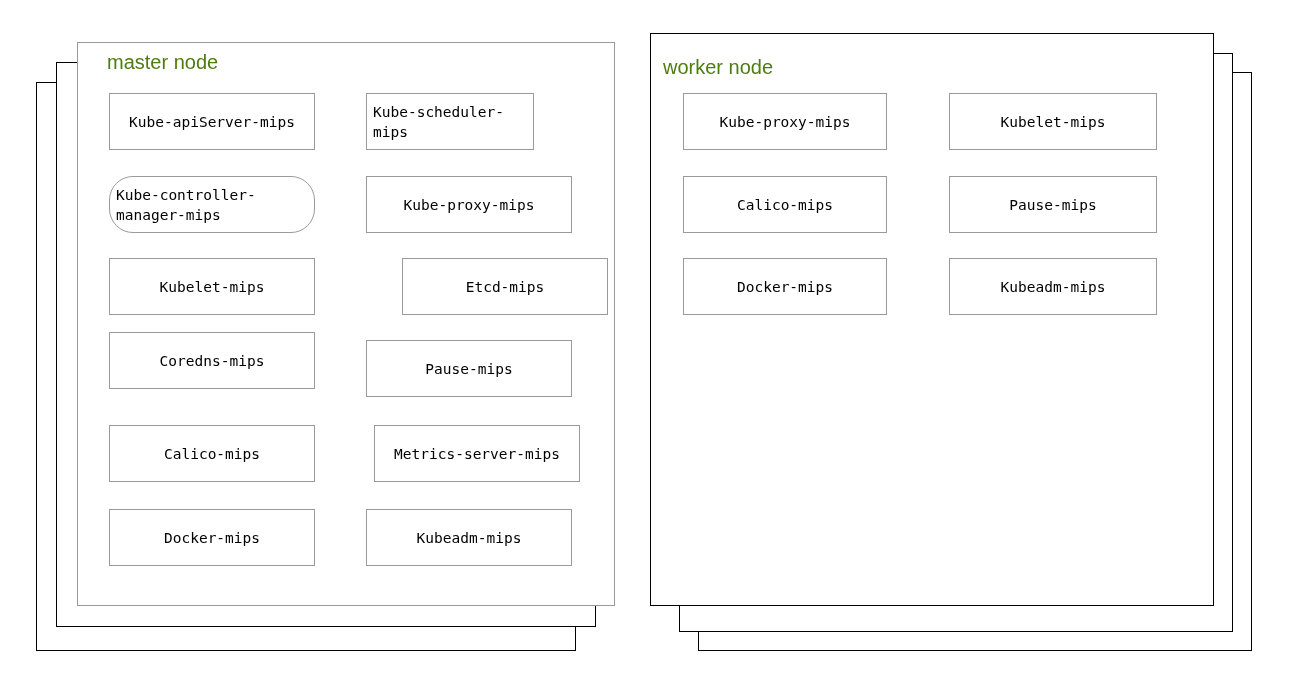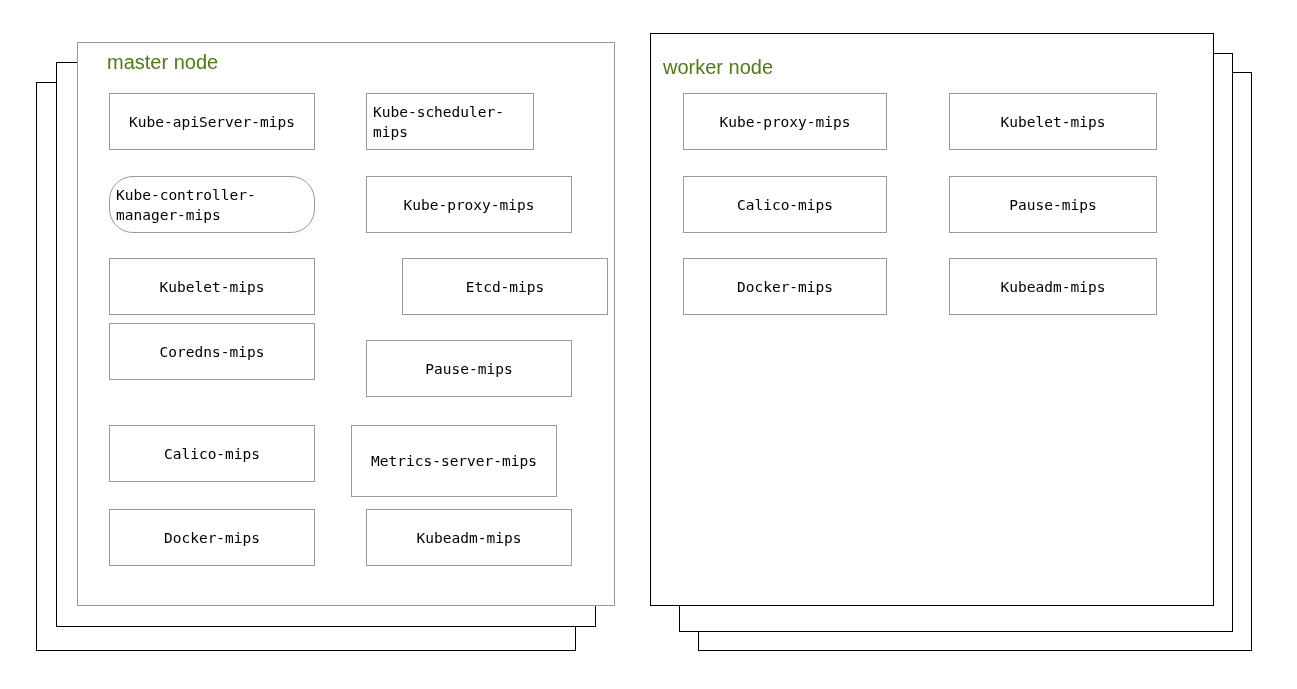--- a/index.html
+++ b/index.html
@@ -87,21 +87,21 @@
 
     <div class="component-box" style="left:109px; top:93px; width:206px; height:57px;">
       <span class="component-label">Kube-apiServer-mips</span>
     </div>
     <div class="component-box" style="left:109px; top:176px; width:206px; height:57px;border-radius:24px;">
       <span class="component-label">Kube-controller-manager-mips</span>
     </div>
     <div class="component-box" style="left:109px; top:258px; width:206px; height:57px;">
       <span class="component-label">Kubelet-mips</span>
     </div>
-    <div class="component-box" style="left:109px; top:323px; width:206px; height:57px;">
+    <div class="component-box" style="left:109px; top:332px; width:206px; height:57px;">
       <span class="component-label">Coredns-mips</span>
     </div>
     <div class="component-box" style="left:109px; top:425px; width:206px; height:57px;">
       <span class="component-label">Calico-mips</span>
     </div>
     <div class="component-box" style="left:109px; top:509px; width:206px; height:57px;">
       <span class="component-label">Docker-mips</span>
     </div>
 
     <div class="component-box" style="left:366px; top:93px; width:168px; height:57px;">
@@ -109,21 +109,21 @@
     </div>
     <div class="component-box" style="left:366px; top:176px; width:206px; height:57px;">
       <span class="component-label">Kube-proxy-mips</span>
     </div>
     <div class="component-box" style="left:366px; top:258px; width:206px; height:57px;margin-left:36px;">
       <span class="component-label">Etcd-mips</span>
     </div>
     <div class="component-box" style="left:366px; top:340px; width:206px; height:57px;">
       <span class="component-label">Pause-mips</span>
     </div>
-    <div class="component-box" style="left:351px; top:425px; width:206px; height:72px;">
+    <div class="component-box" style="left:374px; top:425px; width:206px; height:57px;">
       <span class="component-label">Metrics-server-mips</span>
     </div>
     <div class="component-box" style="left:366px; top:509px; width:206px; height:57px;">
       <span class="component-label">Kubeadm-mips</span>
     </div>
   </div>
 
   <div>
 
     <div class="stack-layer" style="left:698px; top:72px; width:554px; height:579px;"></div>

